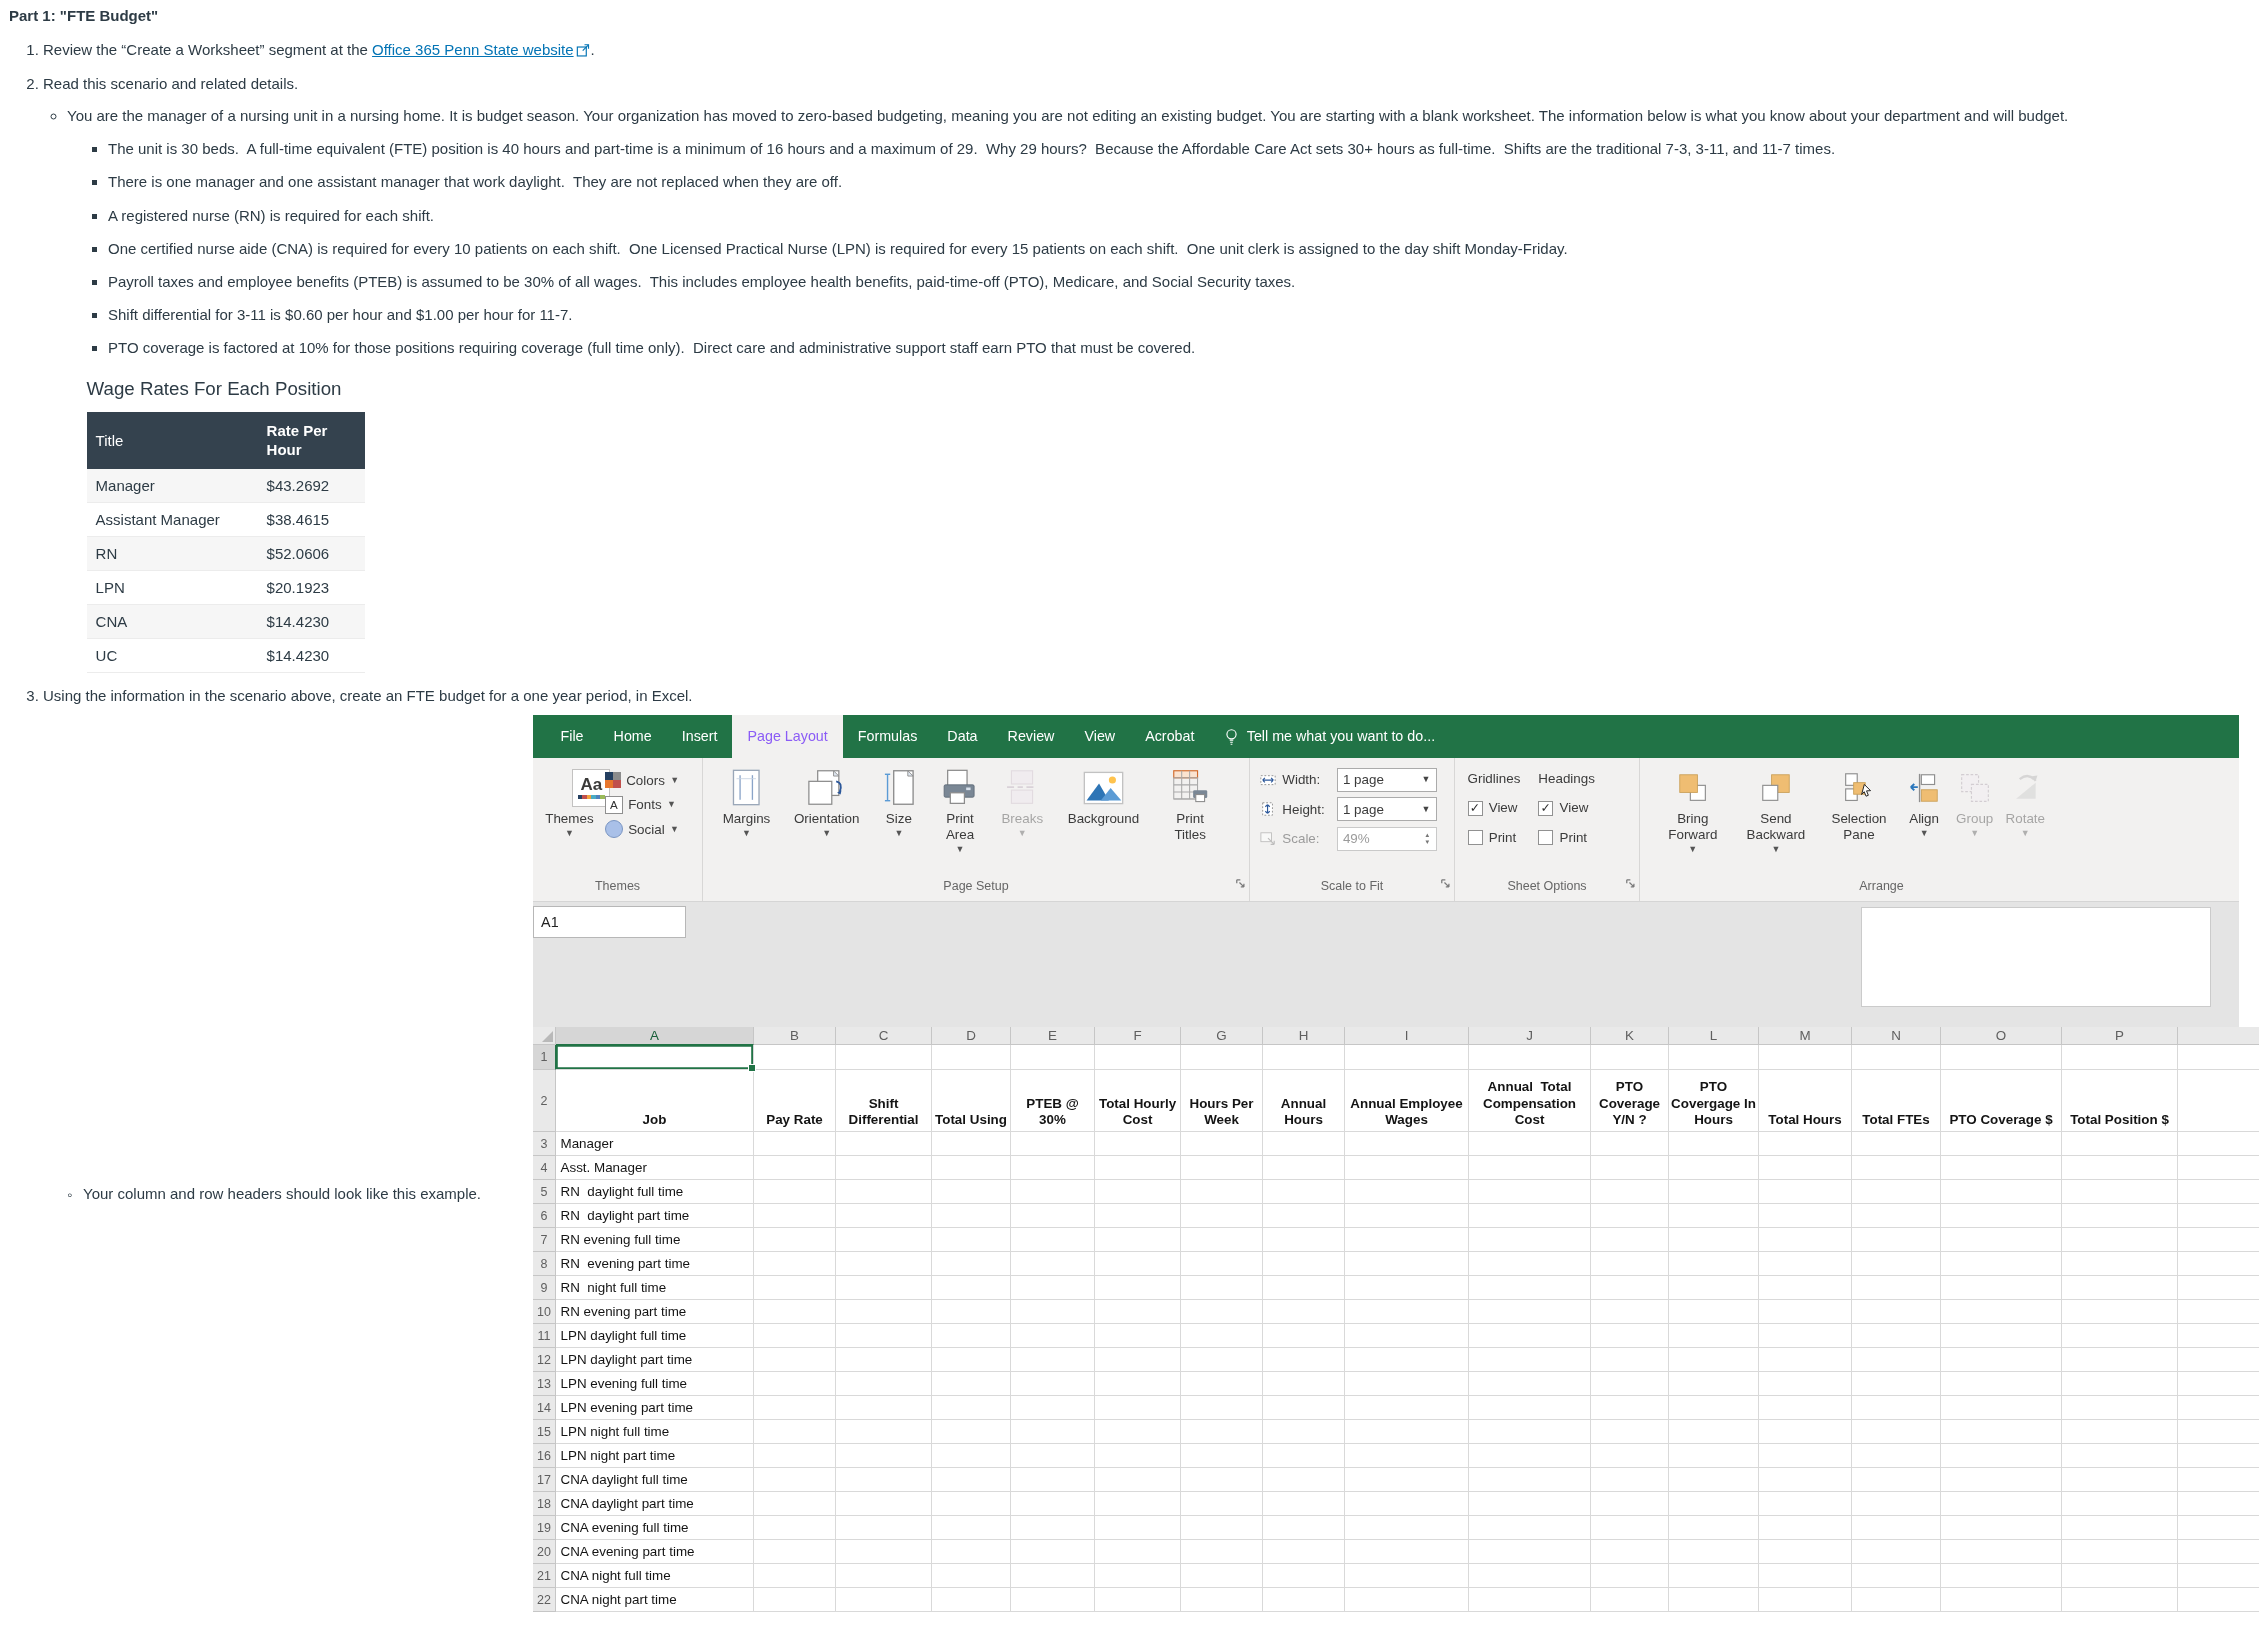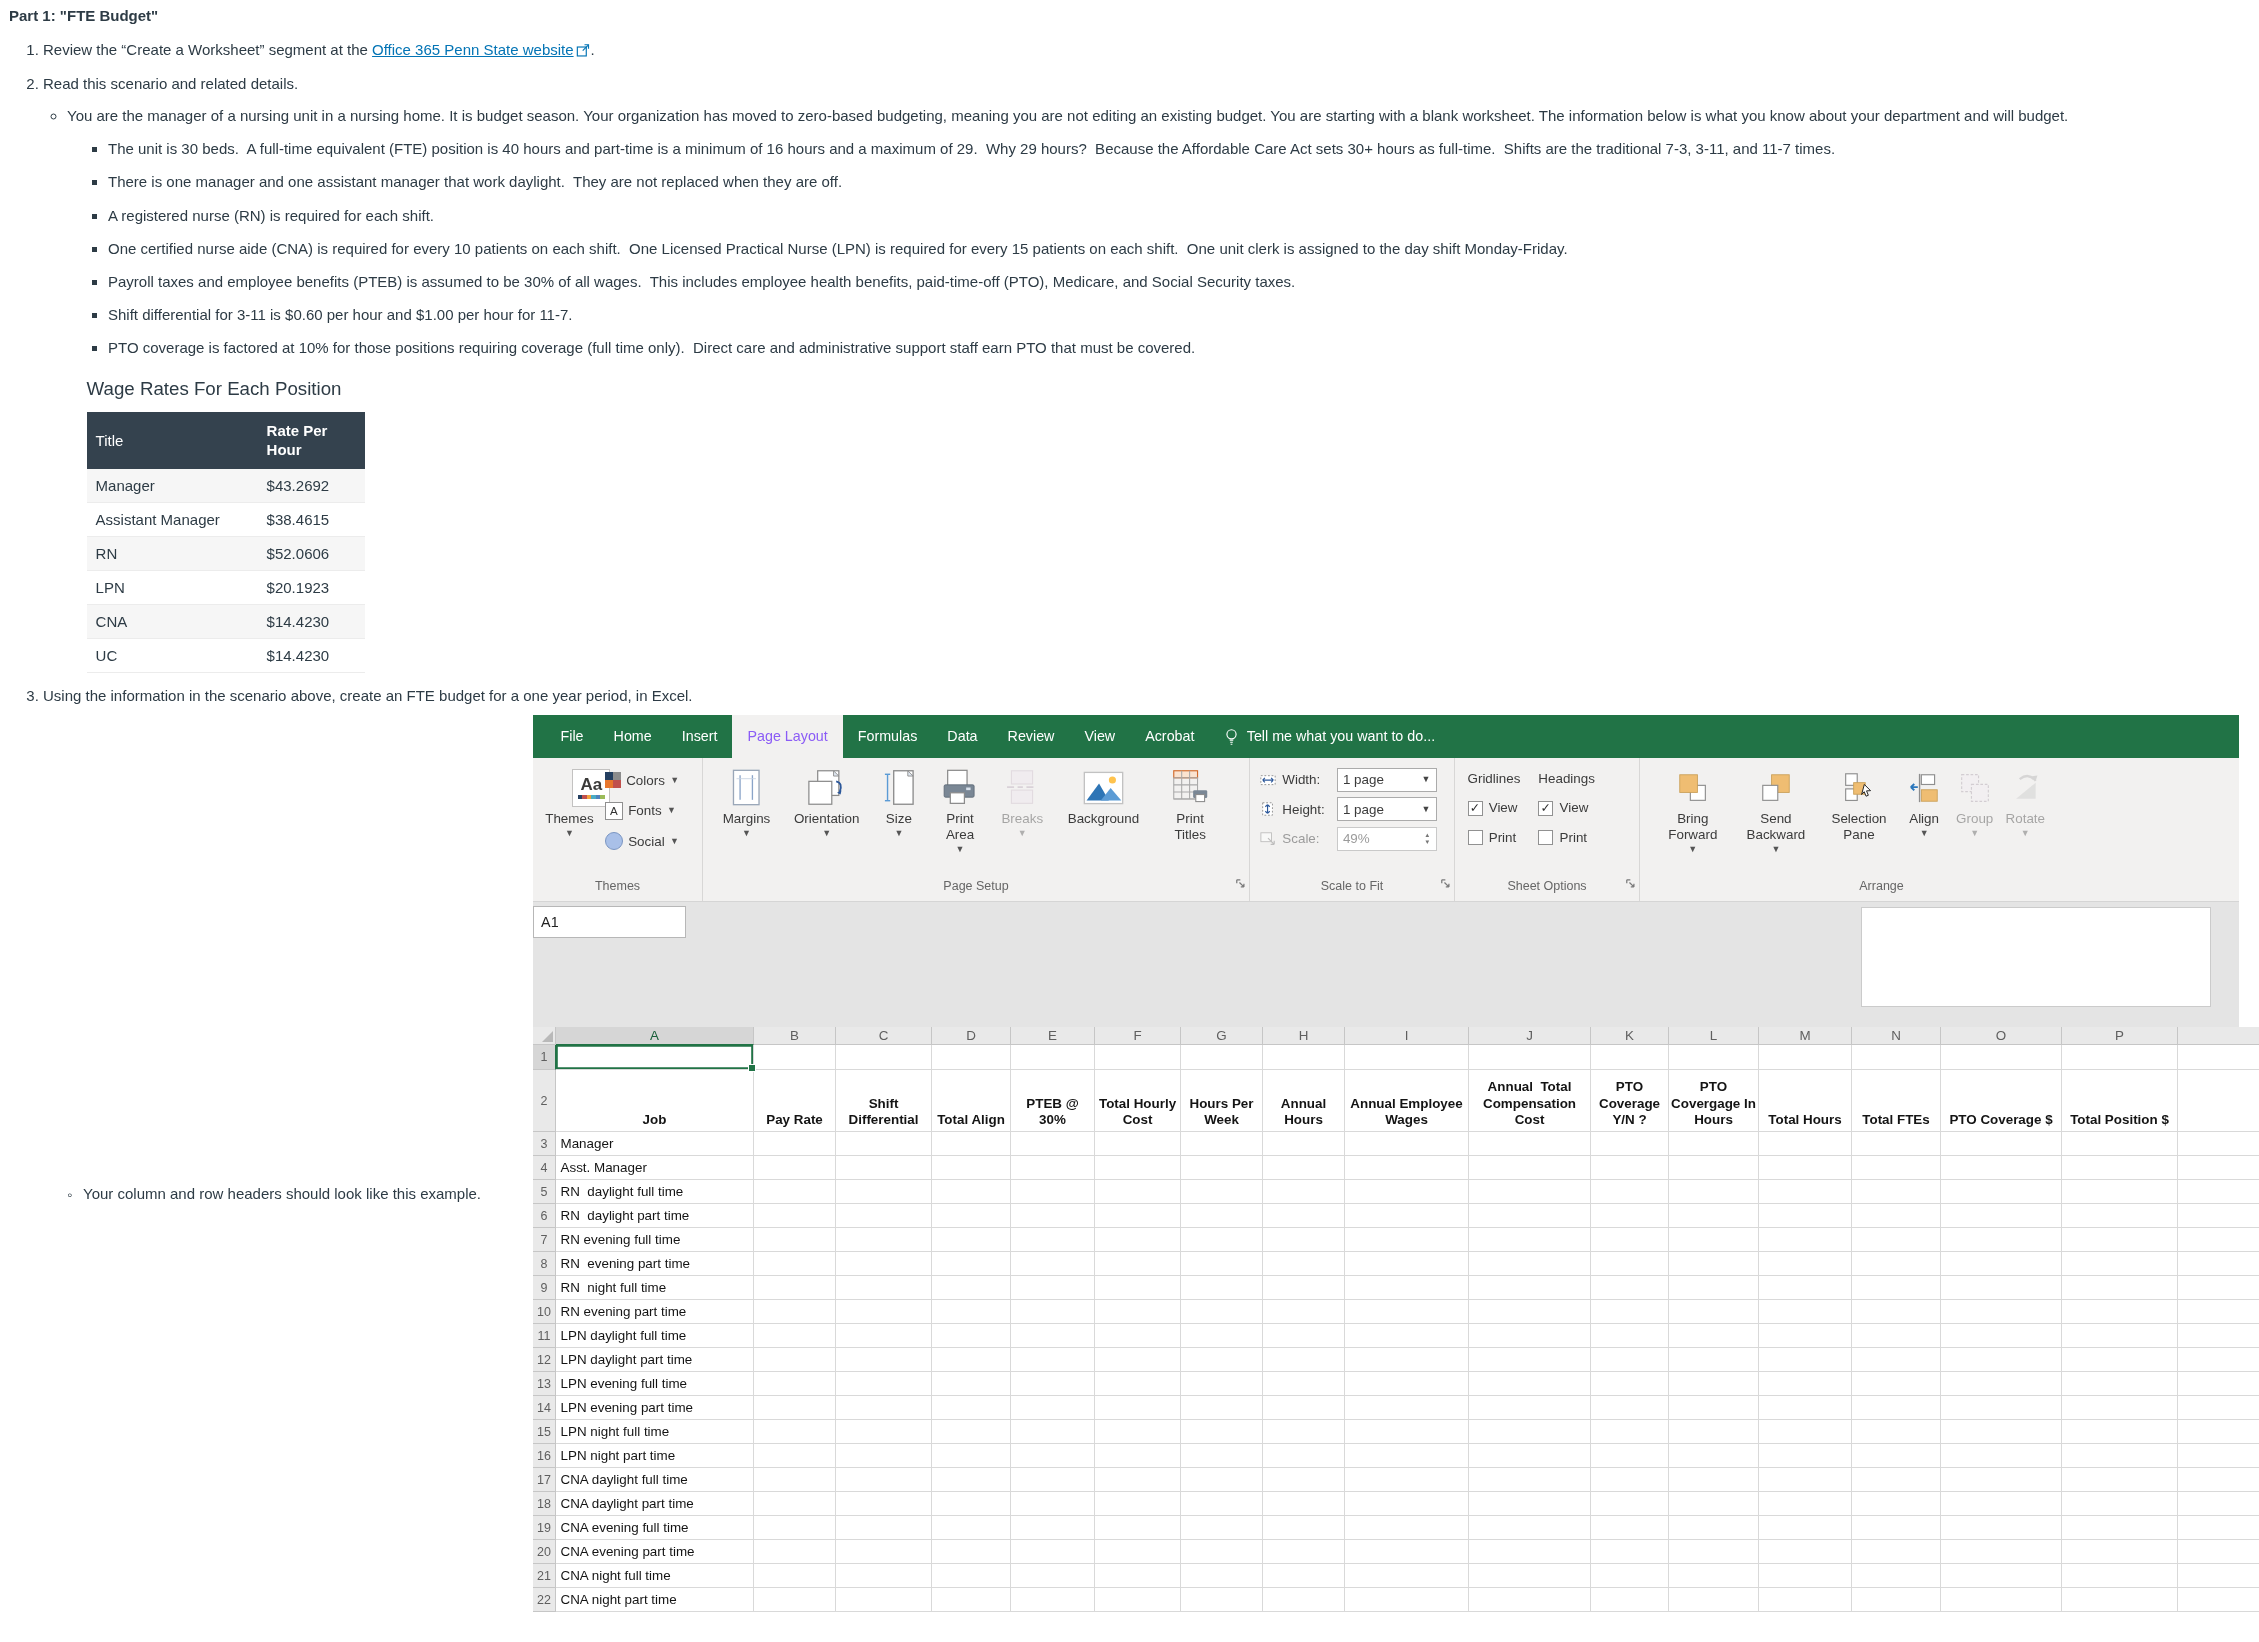--- a/index.html
+++ b/index.html
@@ -42,21 +42,21 @@
   .rg { position:relative; border-right:0.9px solid #d8d7d6; display:flex; flex-direction:column; box-sizing:border-box; flex:none; }
   .rg-body { flex:1; display:flex; padding:7.1px 3.6px 0 7.1px; }
   .rg-label { text-align:center; font-size:12.5px; color:#666; padding:0 0 5.3px; }
   .launcher { position:absolute; right:3.6px; bottom:5.3px; cursor:pointer; }
 
   .bb { display:flex; flex-direction:column; align-items:center; color:#3b3b3b; font-size:13.4px; text-align:center; line-height:1.18; gap:2.7px; padding:1.8px 1.8px 0; cursor:pointer; }
   .bb .bicon { height:41px; display:flex; align-items:center; justify-content:center; }
   .caret { font-size:9px; color:#555; line-height:1; }
   .grayed { opacity:.42; }
 
-  .tstack { display:flex; flex-direction:column; gap:9px; margin-left:6.2px; padding-top:4.5px; font-size:13.4px; color:#3b3b3b; }
+  .tstack { display:flex; flex-direction:column; gap:3px; margin-left:6.2px; padding-top:4.5px; font-size:13.4px; color:#3b3b3b; }
   .titem { display:flex; align-items:center; gap:5.3px; cursor:pointer; }
   .fonts-box { width:16px; height:16px; border:0.9px solid #8f8f8f; background:#fff; text-align:center; line-height:15px; font-size:11.6px; color:#333; }
   .fx-circle { width:16px; height:16px; border-radius:50%; background:#a9c0e8; border:0.9px solid #7b96c2; }
   .colors-grid { width:16px; height:16px; display:grid; grid-template-columns:8px 8px; grid-template-rows:8px 8px; }
   .aa-icon { width:36px; height:36px; border:0.9px solid #c3c2c1; background:#fff; display:flex; flex-direction:column; align-items:center; justify-content:center; gap:1.8px;margin-left:44px; }
   .aa-icon .aatxt { font-size:17px; font-weight:700; color:#3b3a39; line-height:1; }
   .aa-strip { display:flex; }
   .aa-strip i { width:4.5px; height:4.5px; display:block; }
   .sf-row { display:flex; align-items:center; gap:5.3px; font-size:13.4px; color:#3b3b3b; margin:2.7px 0; }
   .sf-lab { width:49px; }
@@ -517,21 +517,21 @@
                 <div class="gc"></div>
                 <div class="gc"></div>
                 <div class="gc"></div>
                 <div class="gc"></div>
                 <div class="gc"></div>
                 <div class="gc"></div>
                 <div class="gh rh">2</div>
                 <div class="gc hdr2">Job</div>
                 <div class="gc hdr2">Pay Rate</div>
                 <div class="gc hdr2">Shift Differential</div>
-                <div class="gc hdr2">Total Align</div>
+                <div class="gc hdr2">Total Using</div>
                 <div class="gc hdr2">PTEB @ 30%</div>
                 <div class="gc hdr2">Total Hourly Cost</div>
                 <div class="gc hdr2">Hours Per Week</div>
                 <div class="gc hdr2">Annual Hours</div>
                 <div class="gc hdr2">Annual Employee Wages</div>
                 <div class="gc hdr2">Annual  Total Compensation Cost</div>
                 <div class="gc hdr2">PTO Coverage Y/N ?</div>
                 <div class="gc hdr2">PTO Covergage In Hours</div>
                 <div class="gc hdr2">Total Hours</div>
                 <div class="gc hdr2">Total FTEs</div>

